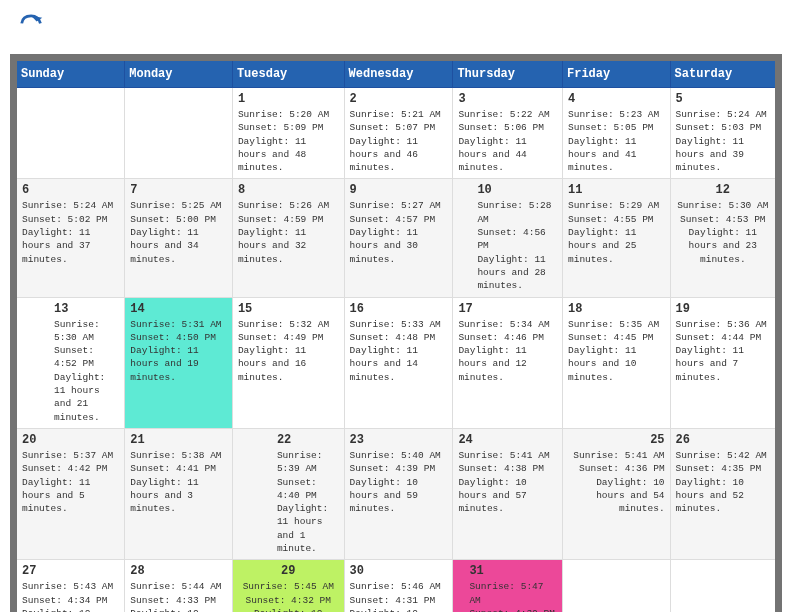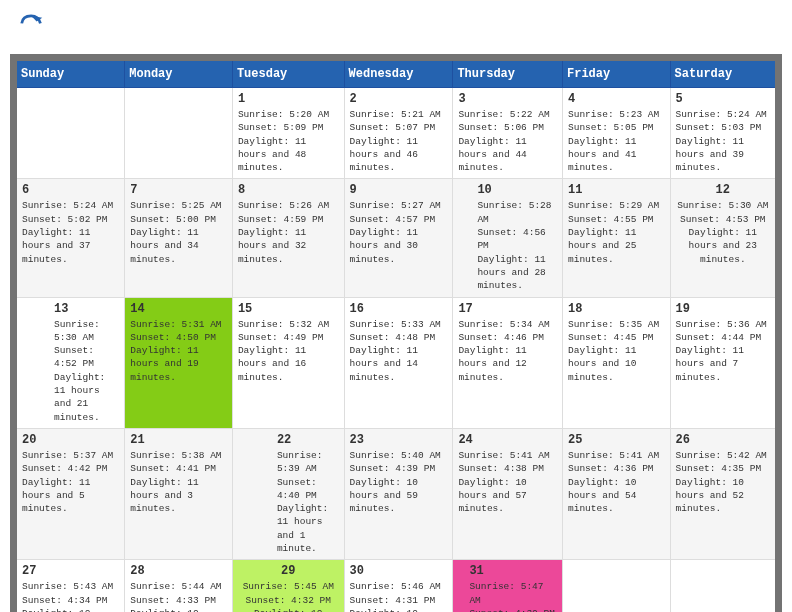--- a/index.html
+++ b/index.html
@@ -184,21 +184,21 @@
         <td style="background-color: rgb(245, 245, 245); text-align: center;">
           <span class="day-number">12</span>
           <span class="day-info">Sunrise: 5:30 AM<br>Sunset: 4:53 PM<br>Daylight: 11 hours and 23 minutes.</span>
         </td>
       </tr>
       <tr>
         <td style="background-color: rgb(255, 255, 255); padding-left: 37px;">
           <span class="day-number">13</span>
           <span class="day-info">Sunrise: 5:30 AM<br>Sunset: 4:52 PM<br>Daylight: 11 hours and 21 minutes.</span>
         </td>
-        <td style="background-color: #84cc16;">
+        <td style="background-color: #5eead4;">
           <span class="day-number">14</span>
           <span class="day-info">Sunrise: 5:31 AM<br>Sunset: 4:50 PM<br>Daylight: 11 hours and 19 minutes.</span>
         </td>
         <td style="background-color: rgb(255, 255, 255);">
           <span class="day-number">15</span>
           <span class="day-info">Sunrise: 5:32 AM<br>Sunset: 4:49 PM<br>Daylight: 11 hours and 16 minutes.</span>
         </td>
         <td style="background-color: rgb(255, 255, 255); margin-left: 41px;">
           <span class="day-number">16</span>
           <span class="day-info">Sunrise: 5:33 AM<br>Sunset: 4:48 PM<br>Daylight: 11 hours and 14 minutes.</span>
@@ -230,21 +230,21 @@
           <span class="day-info">Sunrise: 5:39 AM<br>Sunset: 4:40 PM<br>Daylight: 11 hours and 1 minute.</span>
         </td>
         <td style="background-color: rgb(245, 245, 245);">
           <span class="day-number">23</span>
           <span class="day-info">Sunrise: 5:40 AM<br>Sunset: 4:39 PM<br>Daylight: 10 hours and 59 minutes.</span>
         </td>
         <td style="background-color: rgb(245, 245, 245);">
           <span class="day-number">24</span>
           <span class="day-info">Sunrise: 5:41 AM<br>Sunset: 4:38 PM<br>Daylight: 10 hours and 57 minutes.</span>
         </td>
-        <td style="background-color: rgb(245, 245, 245);">
+        <td style="background-color: rgb(245, 245, 245); text-align: right;">
           <span class="day-number">25</span>
           <span class="day-info">Sunrise: 5:41 AM<br>Sunset: 4:36 PM<br>Daylight: 10 hours and 54 minutes.</span>
         </td>
         <td style="background-color: rgb(245, 245, 245);">
           <span class="day-number">26</span>
           <span class="day-info">Sunrise: 5:42 AM<br>Sunset: 4:35 PM<br>Daylight: 10 hours and 52 minutes.</span>
         </td>
       </tr>
       <tr>
         <td style="background-color: rgb(255, 255, 255);">

